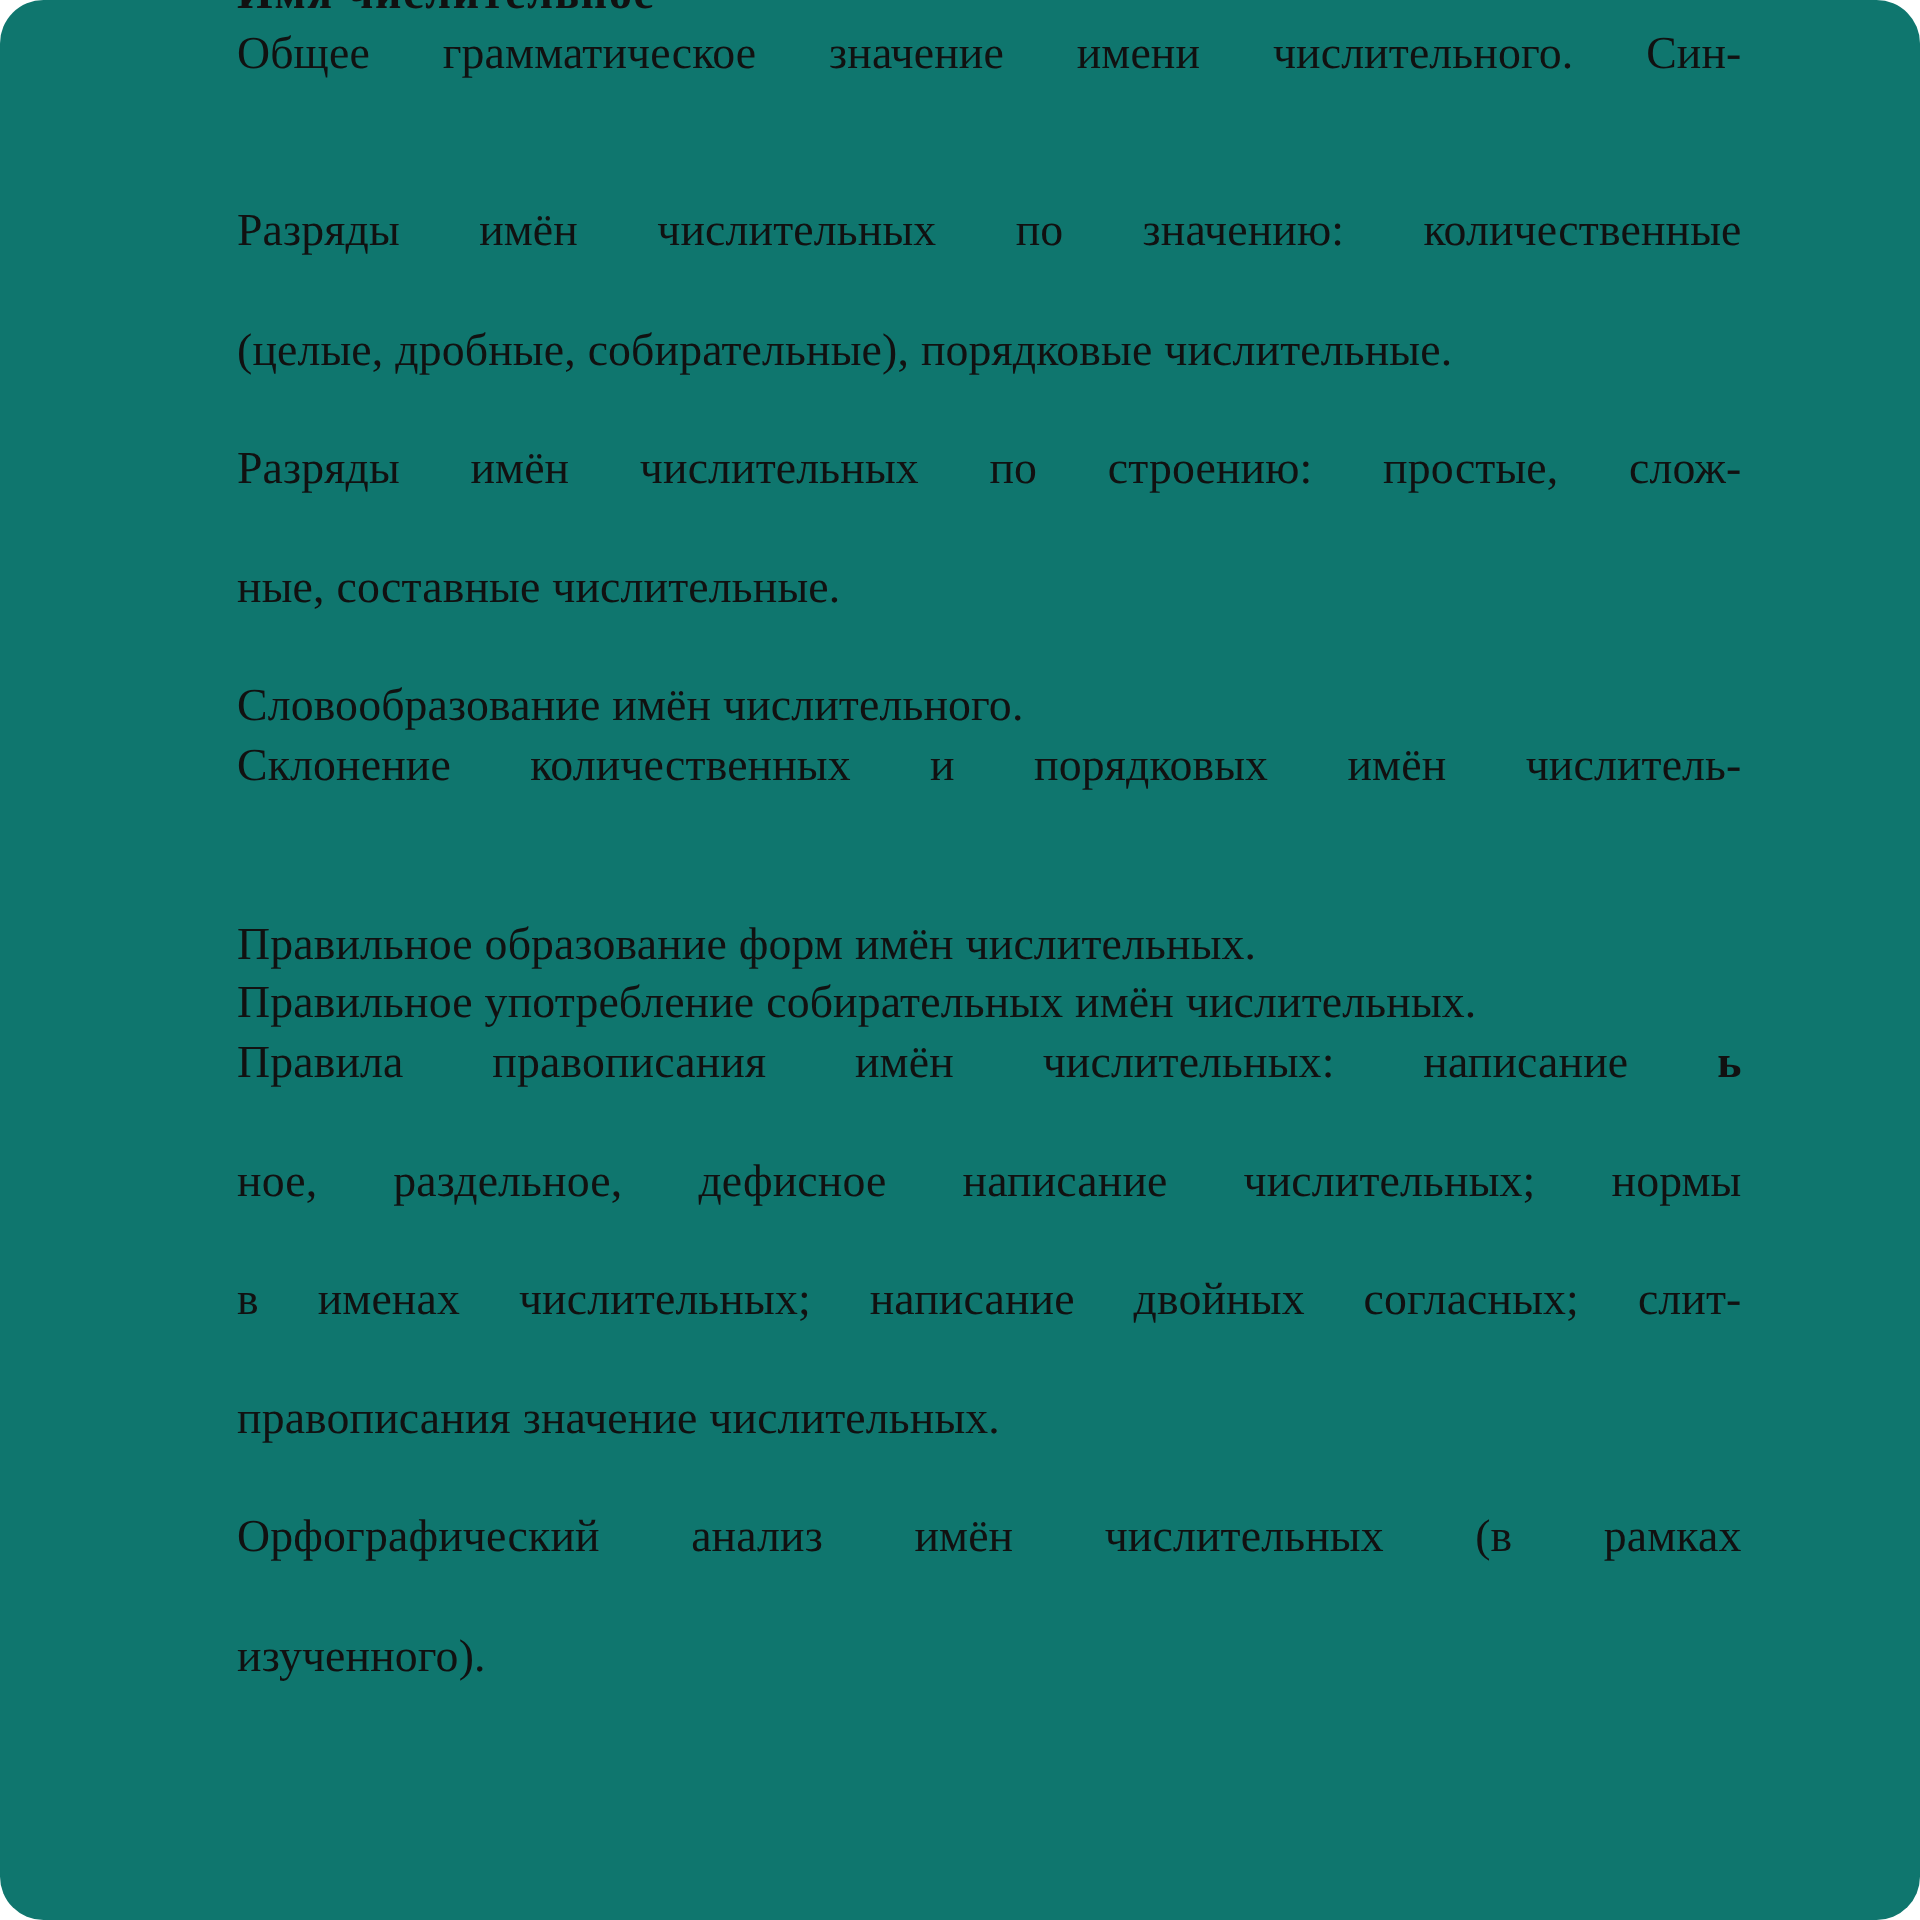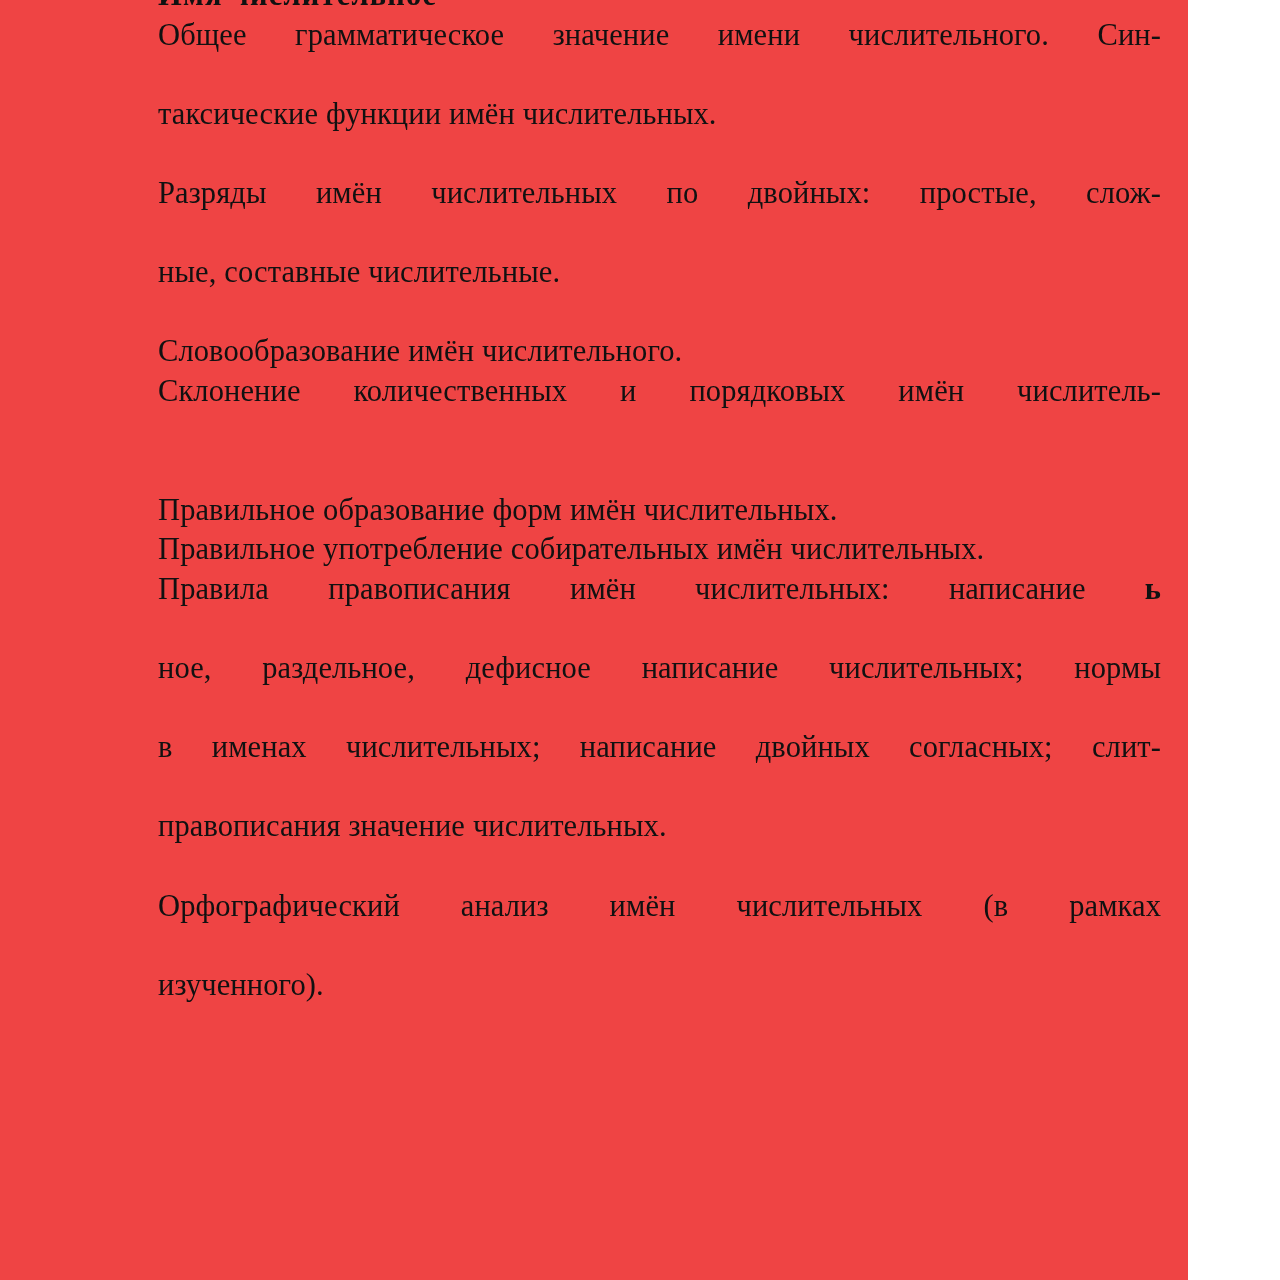--- a/index.html
+++ b/index.html
@@ -13,24 +13,25 @@
     height: 1280px;
     overflow: hidden;
     font-family: "Liberation Serif", "DejaVu Serif", serif;
     color: #111111;
     -webkit-font-smoothing: antialiased;
   }
 
   
   #page {
     position: relative;
-    width: 1188px;
+    width: 1280px;
     height: 1280px;
-    background: #ef4444;
+    background: #0f766e;
     overflow: hidden;
+    border-radius: 29px;
   }
 
   #text-column {
     position: absolute;
     left: 120px;
     top: -24px;              
     width: 1041px;           
     font-size: 30.5px;
     line-height: 39.6px;
     text-align: justify;
@@ -94,26 +95,29 @@
 </head>
 <body>
 
 <div id="page">
   <div id="text-column">
 
     <p class="heading clipped">Имя числительное</p>
 
     <p class="para">
         <span class="jline">Общее грамматическое значение имени числительного. Син-</span>
-        <span class="jline last">таксические функции имён числительных.</span>
       </p>
 
+    <p class="para">
+        <span class="jline indent">Разряды имён числительных по значению: количественные</span>
+        <span class="jline last">(целые, дробные, собирательные), порядковые числительные.</span>
+      </p>
 
     <p class="para">
-        <span class="jline indent">Разряды имён числительных по двойных: простые, слож-</span>
+        <span class="jline indent">Разряды имён числительных по строению: простые, слож-</span>
         <span class="jline last">ные, составные числительные.</span>
       </p>
 
     <p class="para single">
         <span class="jline last indent">Словообразование имён числительного.</span>
       </p>
 
     <p class="para">
         <span class="jline indent">Склонение количественных и порядковых имён числитель-</span>
       </p>

